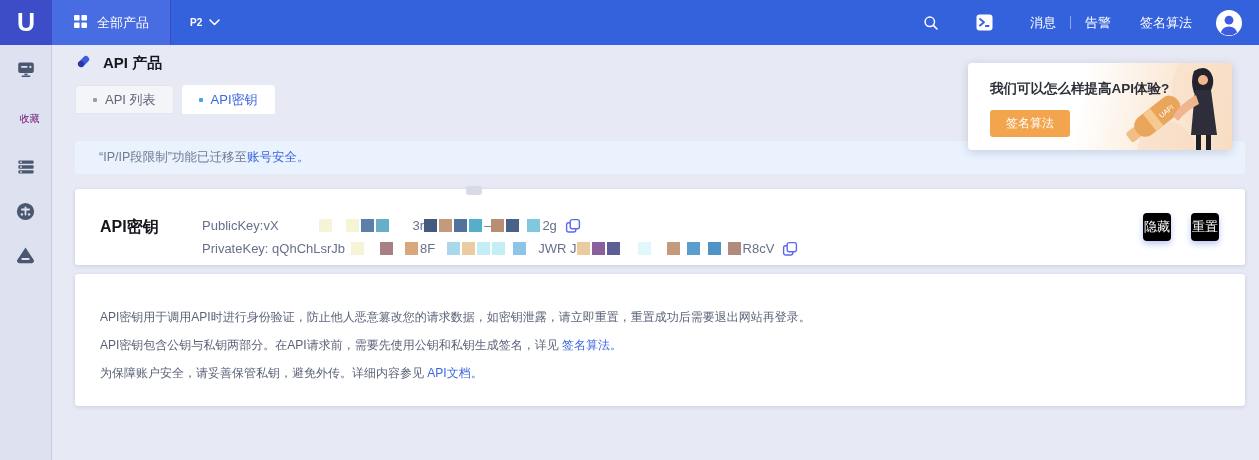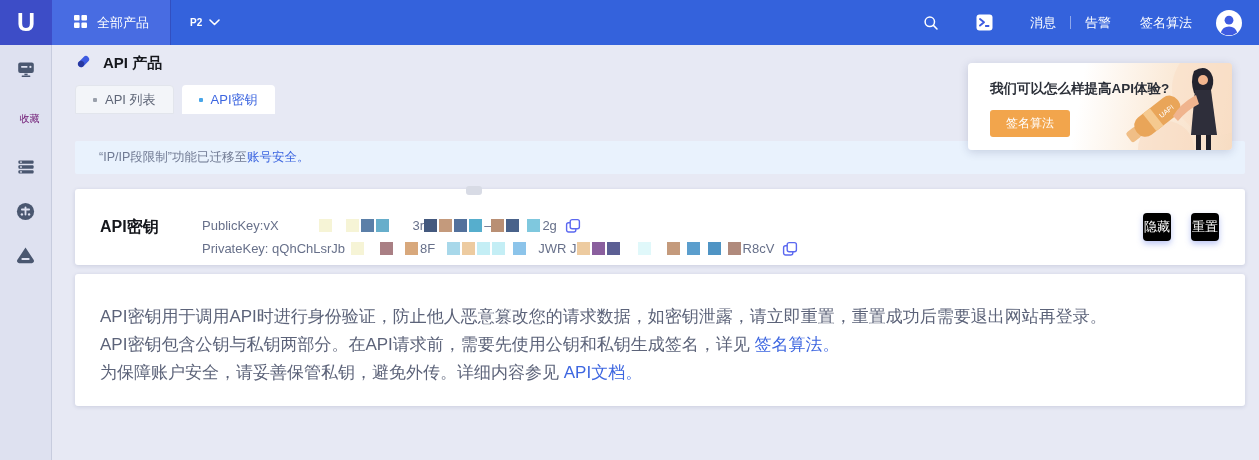--- a/index.html
+++ b/index.html
@@ -64,21 +64,21 @@
     flex:0 0 auto; }
   .mz-gap { display:inline-block; height:1px; flex:0 0 auto; }
   .copy-icon { margin-left:8px; cursor:pointer; line-height:0; }
   .key-btns { position:absolute; right:26px; top:24px; display:flex; gap:20px; }
   .btn-blue { width:28px; height:28px; background:#000000; border:none;
     border-radius:4px; color:#fff; font-size:13px; cursor:pointer;
     font-family:inherit; box-shadow:0 3px 6px rgba(63,91,225,.35); }
 
   .info-card { margin-top:9px; height:132px; background:#fff; border-radius:3px;
     box-shadow:0 1px 4px rgba(31,45,97,.14); padding:29px 0 0 25px; }
-  .info-card p { font-size:17px; color:#5C6379; line-height:28px; }
+  .info-card p { font-size:12px; color:#5C6379; line-height:28px; }
 
   
   .feedback { position:absolute; top:63px; right:27px; width:264px; height:87px;
     background:linear-gradient(100deg,#ffffff 42%,#FBEBDA 72%,#F7DCC2 100%);
     border-radius:4px; box-shadow:0 2px 10px rgba(31,45,97,.18); z-index:25;
     padding:17px 0 0 22px; overflow:hidden; }
   .fb-title { font-size:13.5px; font-weight:bold; color:#2B2F38; position:relative;
     z-index:2; }
   .fb-btn { margin-top:12px; background:#F2A54C; color:#fff; border:none;
     border-radius:3px; font-size:12px; padding:5px 16px; cursor:pointer;

